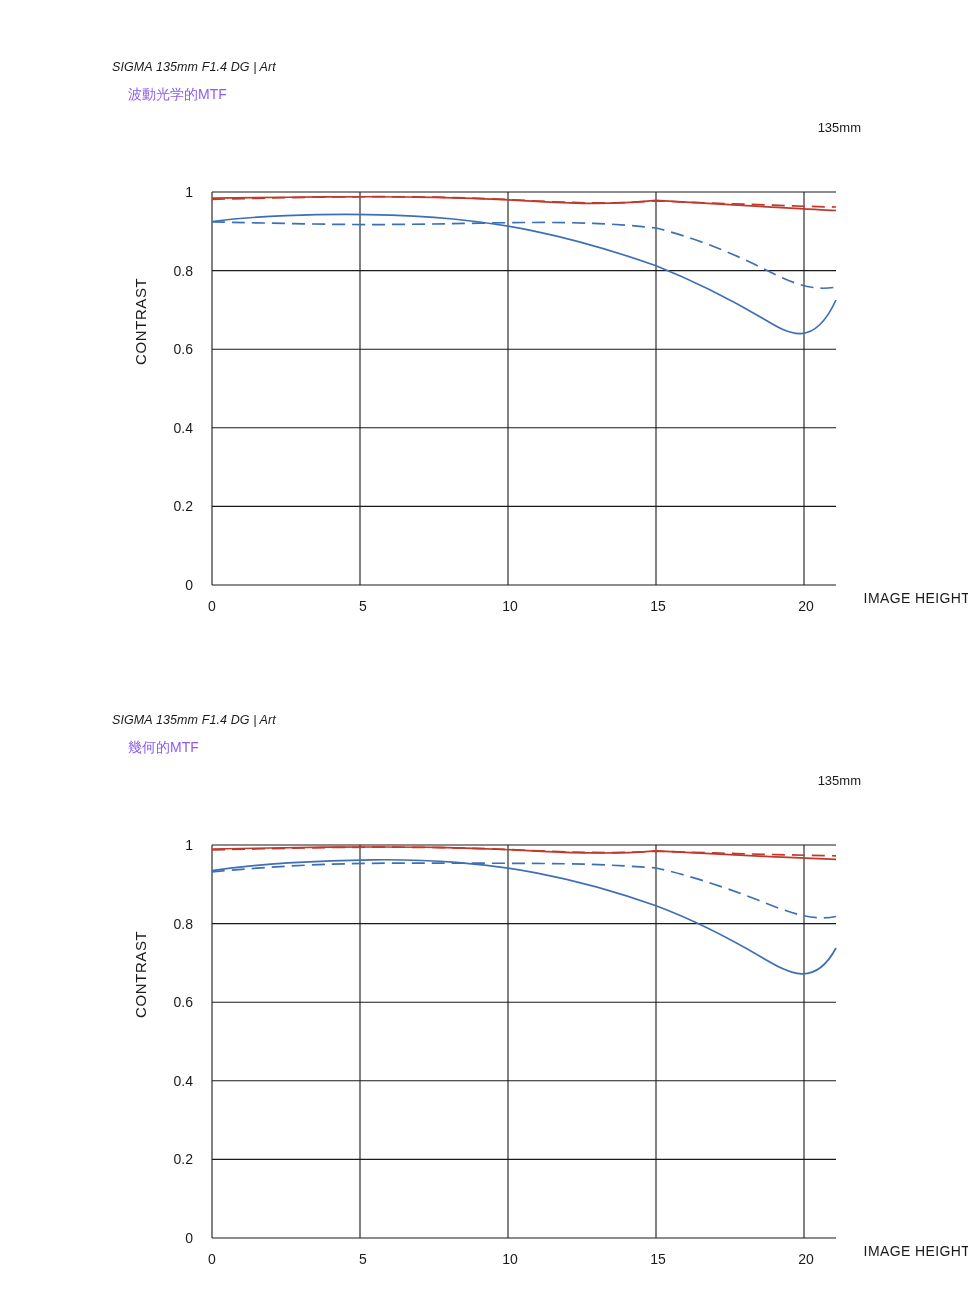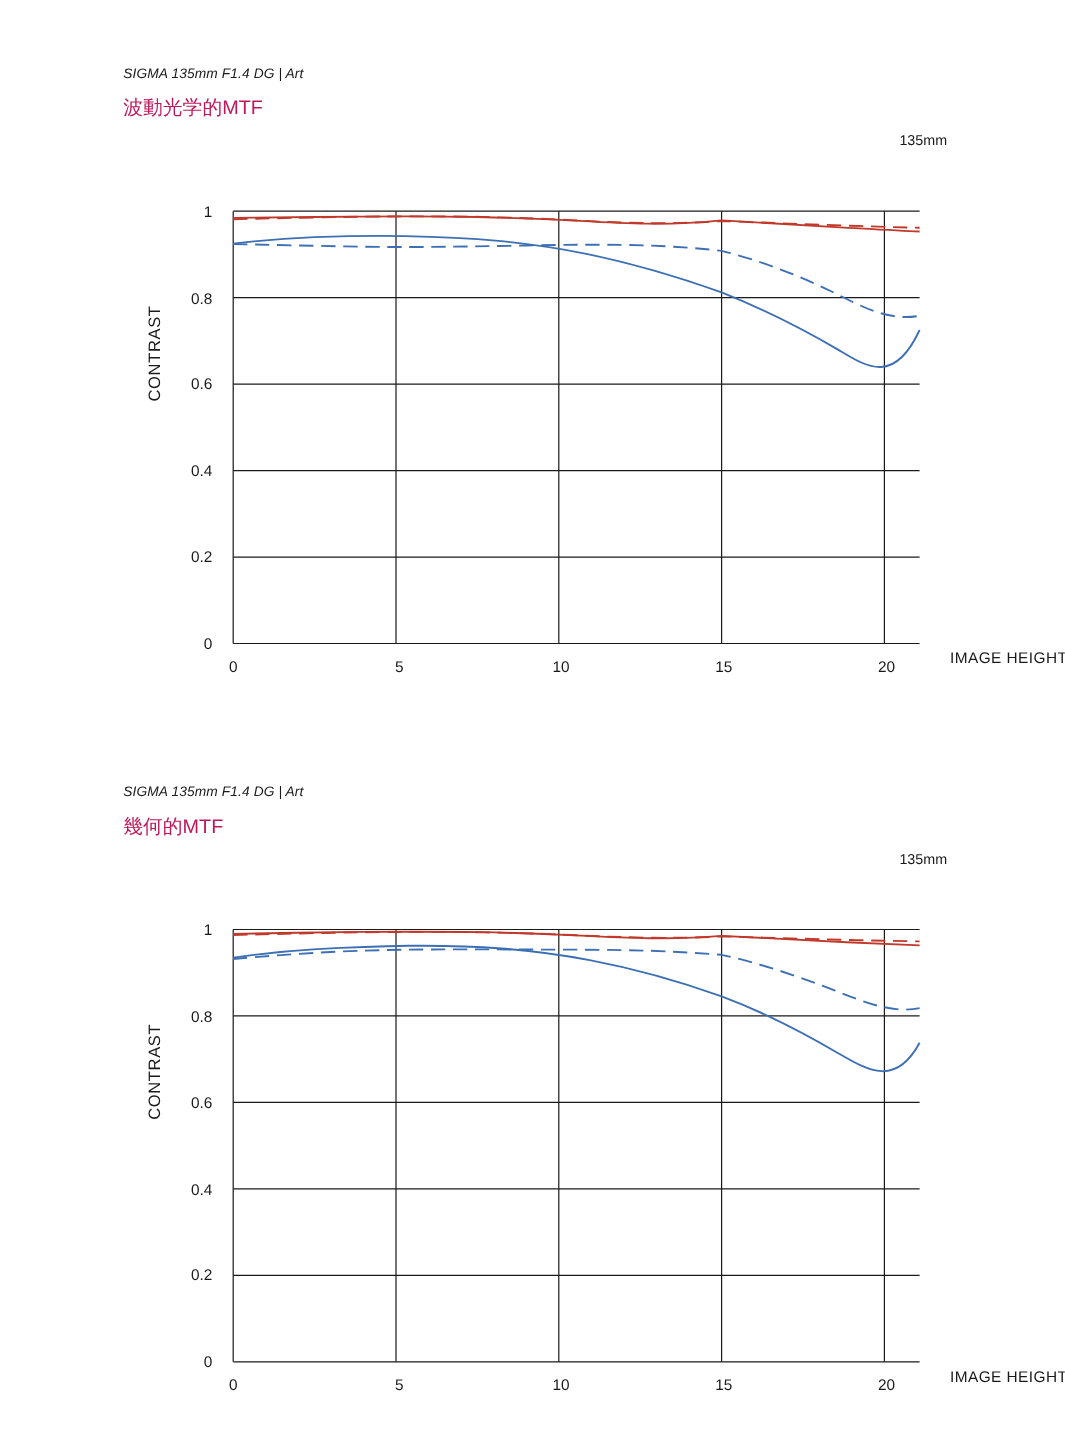--- a/index.html
+++ b/index.html
@@ -28,24 +28,24 @@
     left: 112px;
     top: 20px;
     font-size: 12.5px;
     letter-spacing: 0.1px;
     color: #1a1a1a;
     white-space: nowrap;
     font-style: italic;
   }
   .title-line2 {
     position: absolute;
-    left: 112px;
+    left: 128px;
     top: 46px;
-    font-size: 18px;
-    color: #be185d;
+    font-size: 14px;
+    color: #8b5cf6;
     white-space: nowrap;
   }
   .plot-wrap {
     position: absolute;
     left: 0;
     top: 80px;
     width: 968px;
     height: 520px;
     margin-left: 28px;
   }

